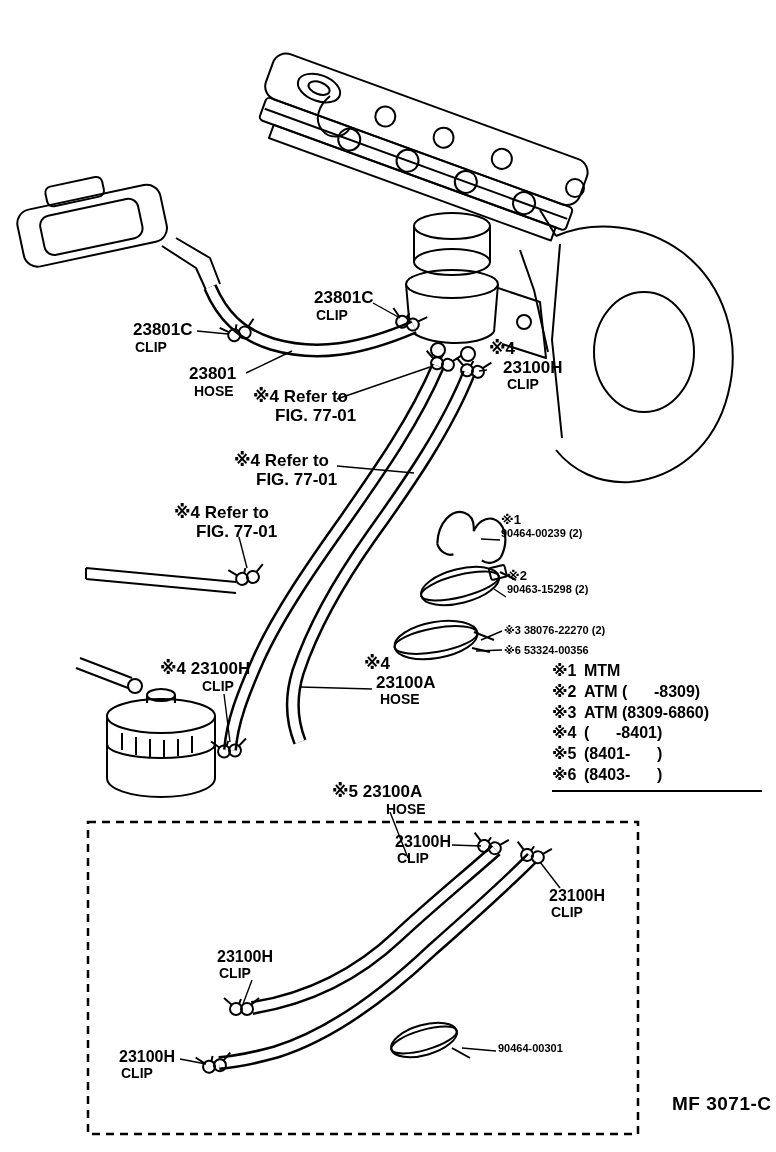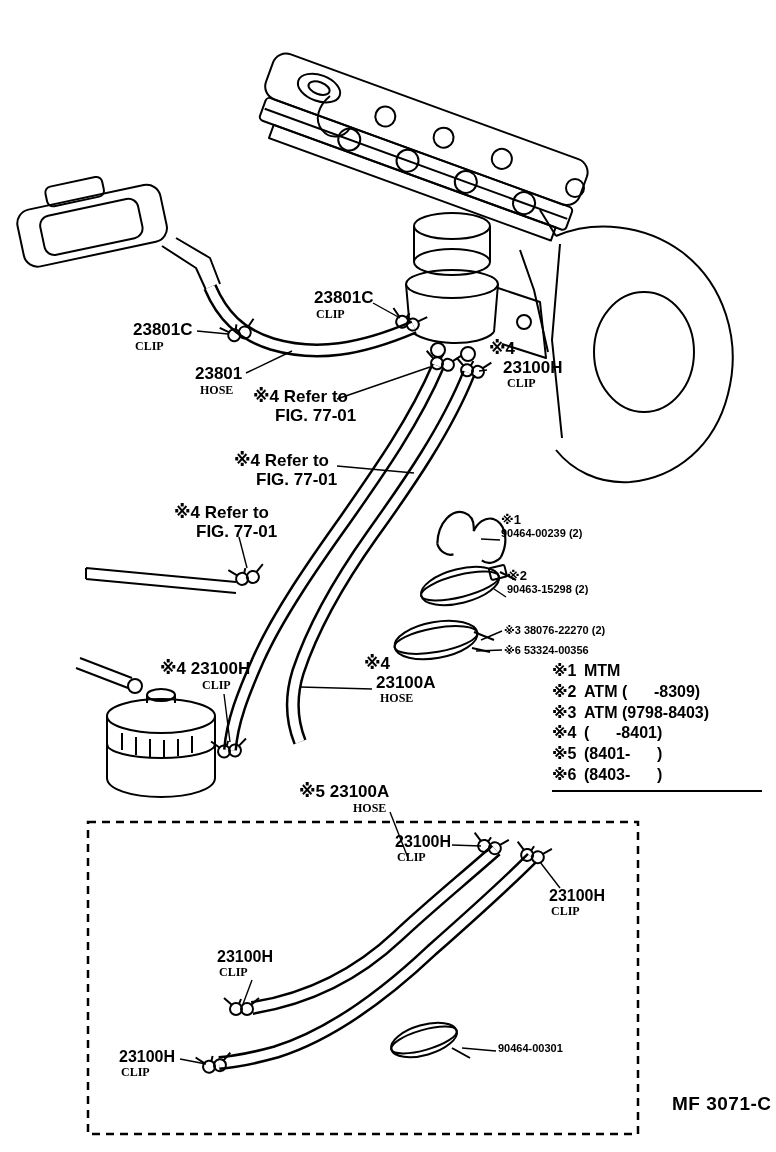--- a/index.html
+++ b/index.html
@@ -10,21 +10,21 @@
     background: #fff;
     color: #000;
     font-family: "Liberation Sans", "DejaVu Sans", sans-serif;
     overflow: hidden;
   }
   svg.art { position: absolute; left: 0; top: 0; }
   .to { stroke:#000; stroke-width:14; fill:none; }
   .ti { stroke:#fff; stroke-width:9;  fill:none; }
   .lbl { position: absolute; font-weight: 700; white-space: nowrap; line-height: 1.1; }
   .part   { font-size: 17px; }
-  .sub    { font-size: 12px; font-family: Liberation Serif, serif; }
+  .sub    { font-size: 14px; }
   .plist  { font-size: 11px; }
   .pref   { font-size: 13px; }
   .boxpart{ font-size: 16px; }
   .legend { position: absolute; left: 552px; top: 661px; }
   .lrow   { display: flex; font-size: 16px; font-weight: 700; line-height: 1.3; white-space: pre; }
   .lref   { width: 32px; }
   .lunder { border-top: 2px solid #000; width: 210px; margin-top: 4px; }
   .footer { position: absolute; left: 672px; top: 1093px; font-size: 19px; font-weight: 700; letter-spacing: .5px; }
 </style>
 </head>
@@ -184,21 +184,21 @@
 <div class="lbl" style="left:314px;top:289px">
   <div class="part">23801C</div>
   <div class="sub" style="margin-left:2px">CLIP</div>
 </div>
 
 <div class="lbl" style="left:133px;top:321px">
   <div class="part">23801C</div>
   <div class="sub" style="margin-left:2px">CLIP</div>
 </div>
 
-<div class="lbl" style="left:195px;top:365px">
+<div class="lbl" style="left:189px;top:365px">
   <div class="part">23801</div>
   <div class="sub" style="margin-left:5px">HOSE</div>
 </div>
 
 <div class="lbl" style="left:489px;top:340px">
   <div class="part">※4</div>
   <div class="part" style="margin-left:14px">23100H</div>
   <div class="sub" style="margin-left:18px">CLIP</div>
 </div>
 
@@ -242,28 +242,28 @@
 
 <div class="lbl" style="left:364px;top:655px">
   <div class="part">※4</div>
   <div class="part" style="margin-left:12px">23100A</div>
   <div class="sub" style="margin-left:16px">HOSE</div>
 </div>
 
 <div class="legend">
   <div class="lrow"><span class="lref">※1</span><span>MTM</span></div>
   <div class="lrow"><span class="lref">※2</span><span>ATM (      -8309)</span></div>
-  <div class="lrow"><span class="lref">※3</span><span>ATM (9798-8403)</span></div>
+  <div class="lrow"><span class="lref">※3</span><span>ATM (8309-6860)</span></div>
   <div class="lrow"><span class="lref">※4</span><span>(      -8401)</span></div>
   <div class="lrow"><span class="lref">※5</span><span>(8401-      )</span></div>
   <div class="lrow"><span class="lref">※6</span><span>(8403-      )</span></div>
   <div class="lunder"></div>
 </div>
 
-<div class="lbl" style="left:299px;top:783px">
+<div class="lbl" style="left:332px;top:783px">
   <div class="part"><span>※5</span> <span>23100A</span></div>
   <div class="sub" style="margin-left:54px">HOSE</div>
 </div>
 
 <div class="lbl" style="left:395px;top:833px">
   <div class="boxpart">23100H</div>
   <div class="sub" style="margin-left:2px">CLIP</div>
 </div>
 
 <div class="lbl" style="left:549px;top:887px">

